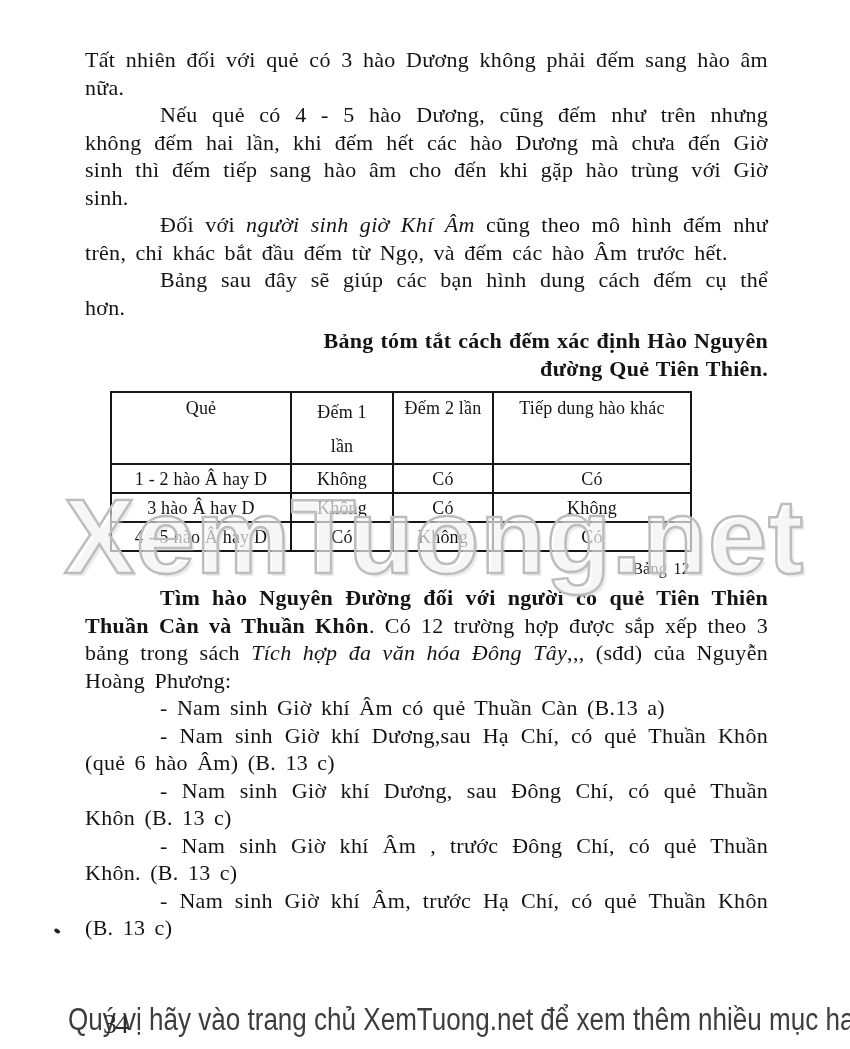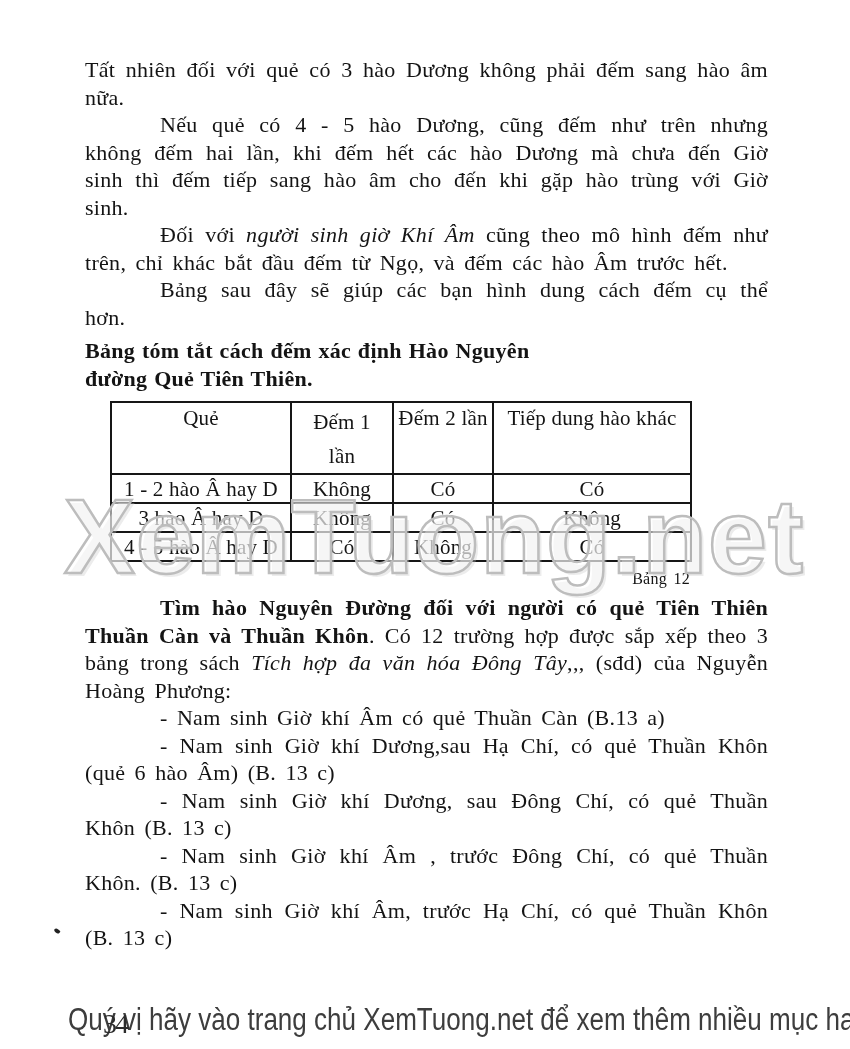--- a/index.html
+++ b/index.html
@@ -6,46 +6,46 @@
   .page{
     position:relative;
     width:850px;height:1049px;
     background:#ffffff;
     overflow:hidden;
     font-family:"Liberation Serif", serif;
     color:#141414;
   }
   .content{
     position:absolute;
-    left:85px;top:56px;
+    left:85px;top:46px;
     width:683px;
     font-size:22px;
     line-height:27.5px;
     text-align:justify;
     word-spacing:3.5px;
     letter-spacing:0.3px;
     font-family:Liberation Serif, serif;
   }
   .para{margin:0;}
   .indent{text-indent:75px;}
   .ital{font-style:italic;}
   .bold{font-weight:bold;}
   .heading{
     margin:6px 0 8px 0;
     font-weight:bold;
-    text-align:left;
+    text-align:right;
     line-height:28px;
     text-indent:0;
     word-spacing:1px;
   }
   .tablewrap{margin:6px 0 0 25px;width:580px;}
   table.count{
     border-collapse:collapse;
     width:580px;
-    font-size:21px;
+    font-size:18px;
     table-layout:fixed;
     word-spacing:0;letter-spacing:0.2px;
   }
   table.count td{
     border:2px solid #161616;
     padding:0;
     text-align:center;
     line-height:26px;
   }
   table.count tr.hdr td{

